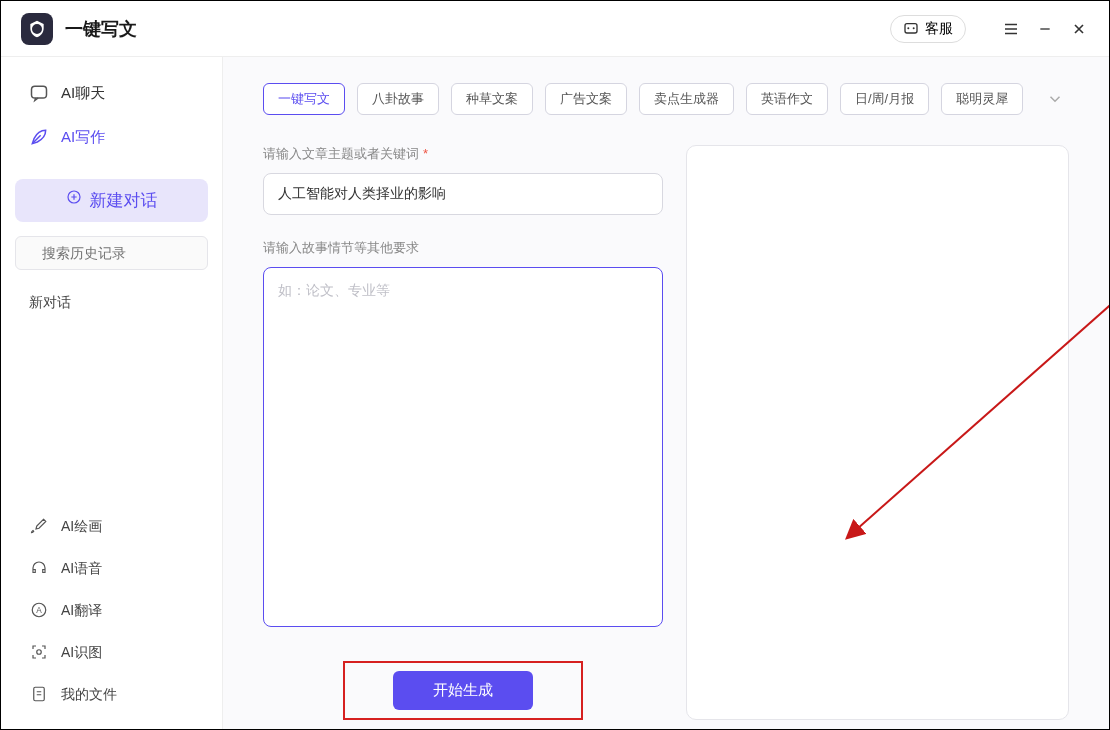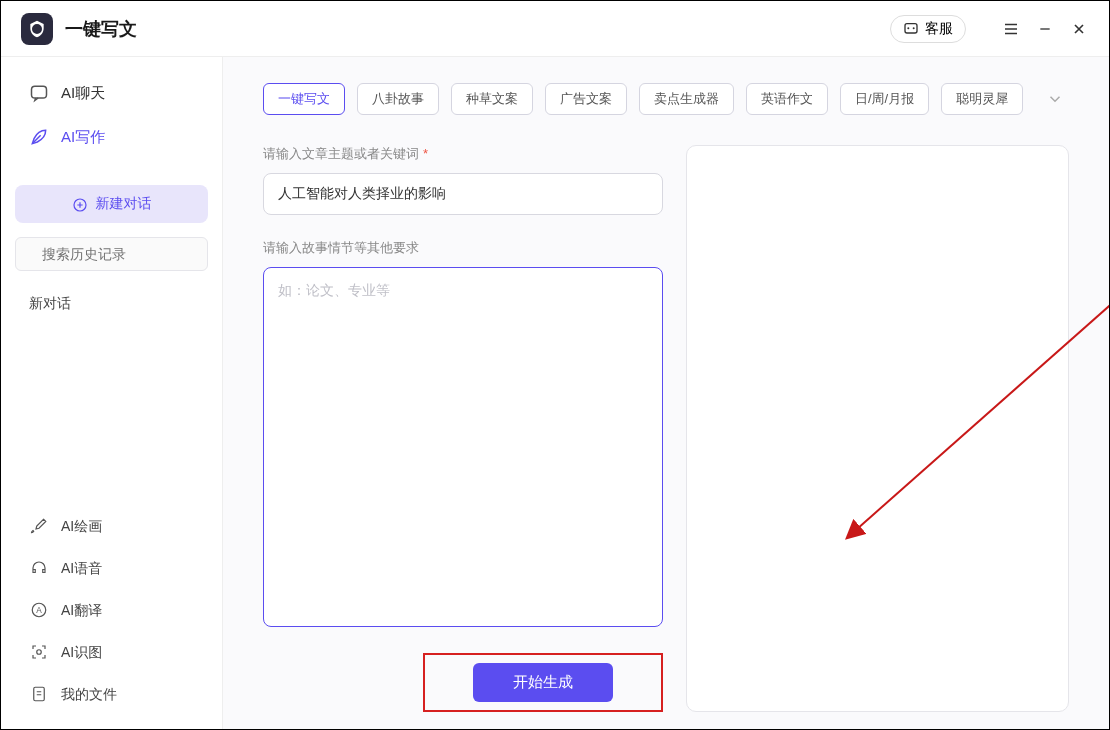--- a/index.html
+++ b/index.html
@@ -74,30 +74,30 @@
       color: #333;
       cursor: pointer;
     }
     .nav-item.active {
       color: #5b4df0;
       font-weight: 500;
     }
     .nav-item .icon { width: 20px; height: 20px; display: flex; align-items: center; justify-content: center; }
     
     .new-chat-btn {
-      margin-top: 26px;
+      margin-top: 20px;
       background: #e8e5fb;
       border-radius: 8px;
       padding: 10px 14px;
       display: flex;
-      align-items: flex-end;
+      align-items: flex-start;
       justify-content: center;
       gap: 8px;
       color: #5b4df0;
-      font-size: 14px;
+      font-size: 17px;
       cursor: pointer;
     }
     
     .search-box {
       margin-top: 14px;
       border: 1px solid #e5e5ea;
       border-radius: 6px;
       padding: 8px 18px;
       display: flex;
       align-items: center;
@@ -196,23 +196,23 @@
       padding: 14px;
       font-size: 14px;
       color: #333;
       background: #fff;
       outline: none;
       resize: none;
     }
     .big-textarea::placeholder { color: #c0c0c8; }
     
     .generate-area {
-      margin-top: 22px;
-      display: flex;
-      justify-content: flex-end;
+      margin-top: 30px;
+      display: flex;
+      justify-content: center;
     }
     .generate-highlight {
       border: 2px solid #d62020;
       padding: 8px 48px;
     }
     .generate-btn {
       background: #5b4df0;
       color: #fff;
       border: none;
       border-radius: 6px;

